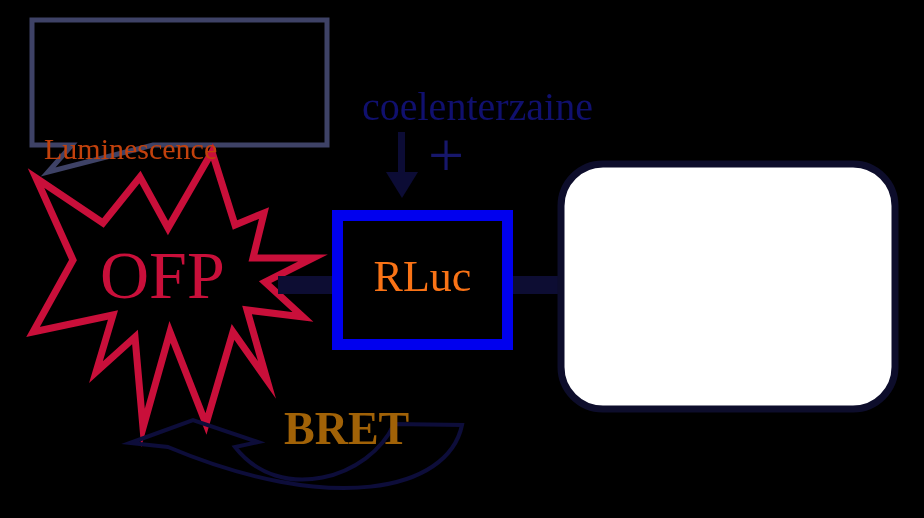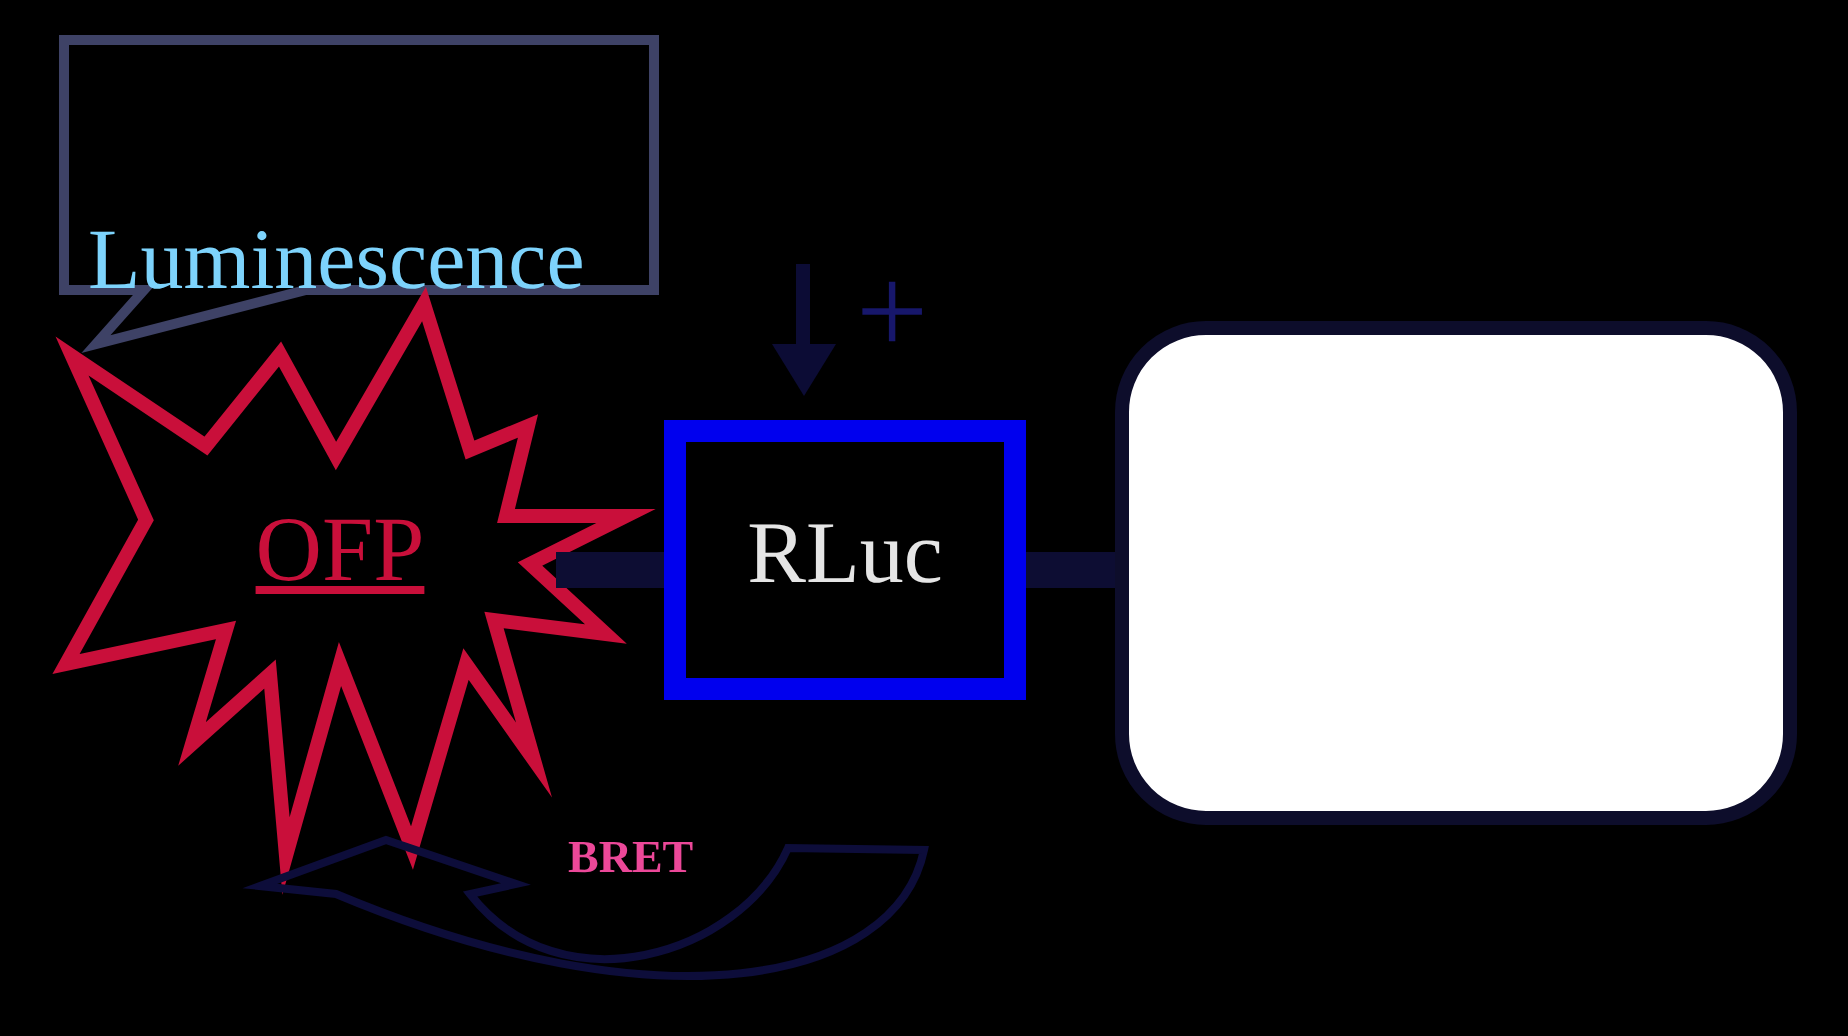--- a/index.html
+++ b/index.html
@@ -6,53 +6,53 @@
   .canvas{
     position:relative;
     width:924px;height:518px;
     background:#000;
     overflow:hidden;
     font-family:"Liberation Serif","DejaVu Serif",serif;
   }
   .canvas svg{position:absolute;left:0;top:0;}
   .txt{position:absolute;white-space:pre;}
   .callout-text{
-    left:44px;top:16px;
-    font-size:43px;line-height:46px;
-    color:#7dd3fc;
+    left:44px;top:34px;
+    font-size:30px;line-height:46px;
+    color:#c2410c;
   }
   .ofp{
     left:100px;top:240px;width:140px;
-    font-size:46px;line-height:70px;
-    text-align:center;color:#c90f3a;text-decoration:underline;
+    font-size:68px;line-height:70px;
+    text-align:left;color:#c90f3a;
   }
   .coel{
     left:362px;top:85px;
     font-size:40px;line-height:44px;
     color:#10106e;
   }
   .plus{
     left:428px;top:124px;
     font-size:64px;line-height:64px;
     color:#17176b;
   }
   .rluc{
     left:337px;top:253px;width:171px;
     font-size:44px;line-height:47px;
-    text-align:center;color:#e5e5e5;
+    text-align:center;color:#f97316;
   }
   .tags{
     left:572px;top:178px;
     font-size:40px;line-height:47px;
     color:#1b1b6e;
   }
   .bret{
     left:284px;top:410px;
-    font-size:23px;line-height:38px;
-    font-weight:bold;color:#ec4899;
+    font-size:46px;line-height:38px;
+    font-weight:bold;color:#a16207;
   }
 </style>
 </head>
 <body>
 
 <div class="canvas">
 
   <svg width="924" height="518" viewBox="0 0 924 518">
 
     <path d="M32,20 H327 V145 H153 L48,172 L72,145 H32 Z" fill="none" stroke="#3e4266" stroke-width="5"></path>
@@ -74,20 +74,21 @@
 
     <path d="M130,443 L193,420 L258,442 L235,447 C280,505 370,478 394,424 L462,425 C448,492 330,515 168,447 Z" fill="none" stroke="#0d0d3a" stroke-width="4" stroke-linejoin="miter" stroke-miterlimit="12"></path>
   </svg>
 
   <div class="txt callout-text">
     <div>Luminescence</div>
   </div>
 
   <div class="txt ofp">OFP</div>
 
+  <div class="txt coel">coelenterzaine</div>
 
   <div class="txt plus">+</div>
 
   <div class="txt rluc">RLuc</div>
 
   <div class="txt tags">
     
     
   </div>
 

